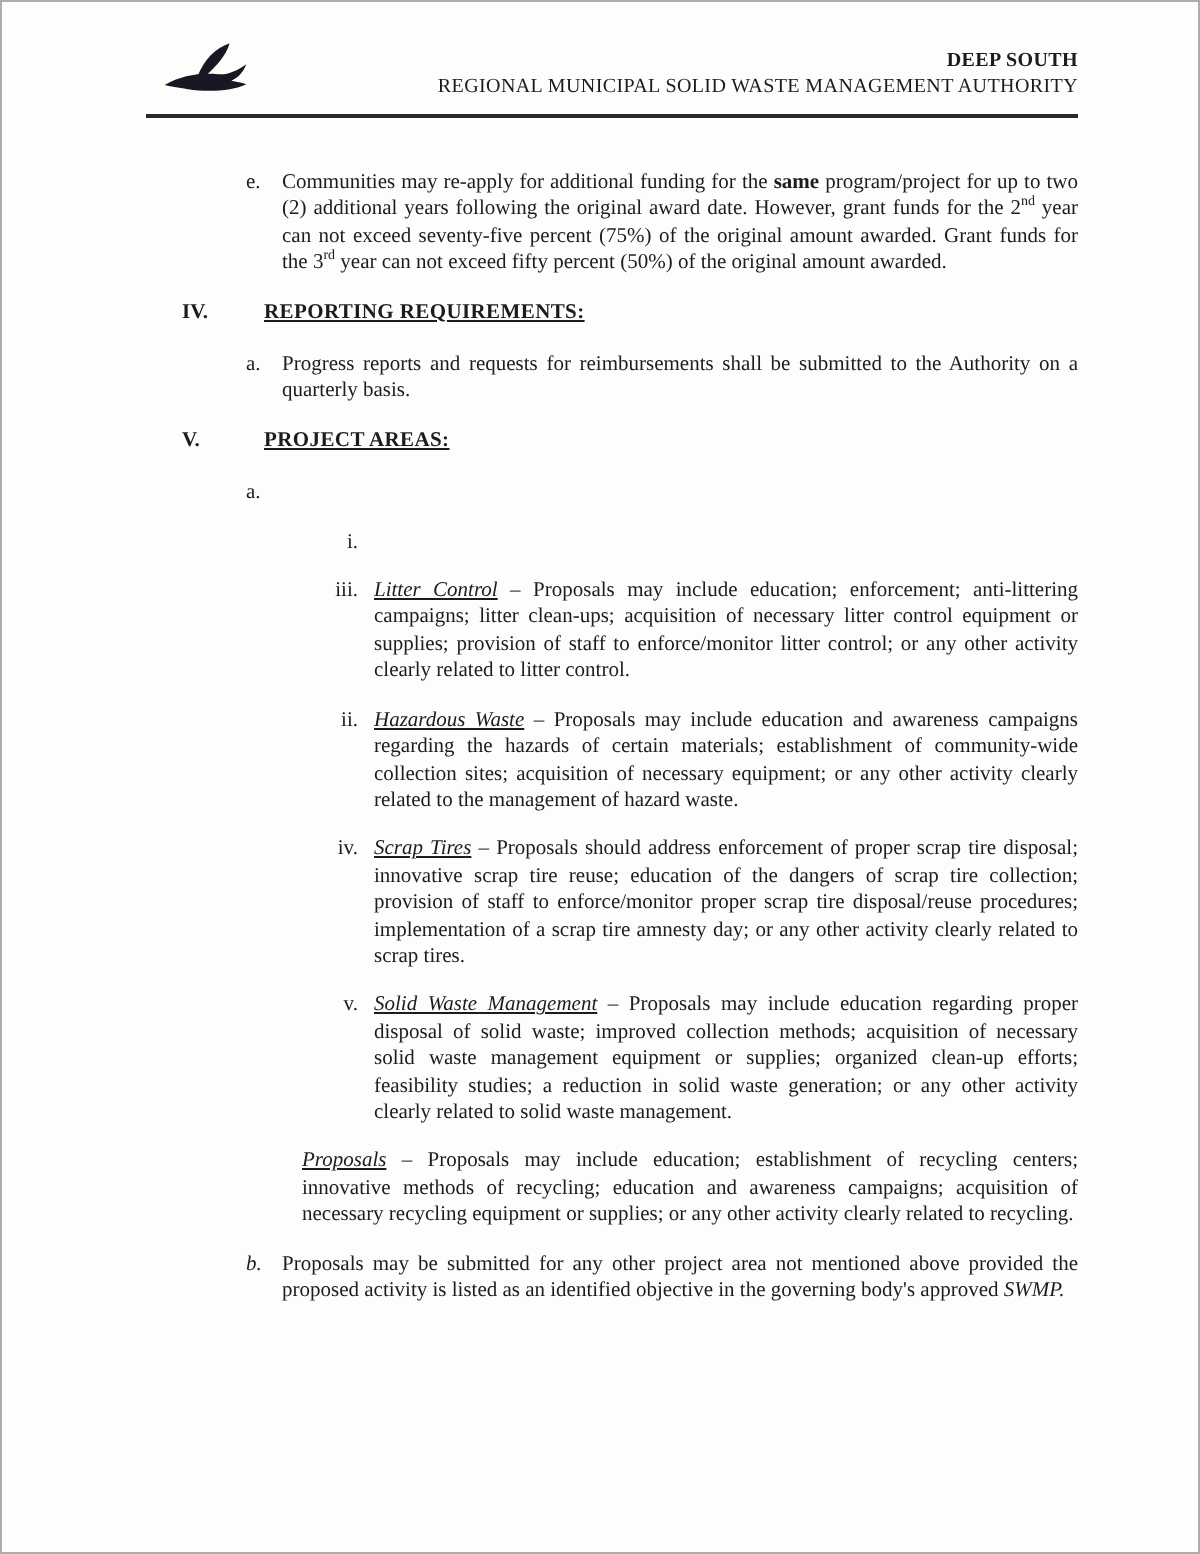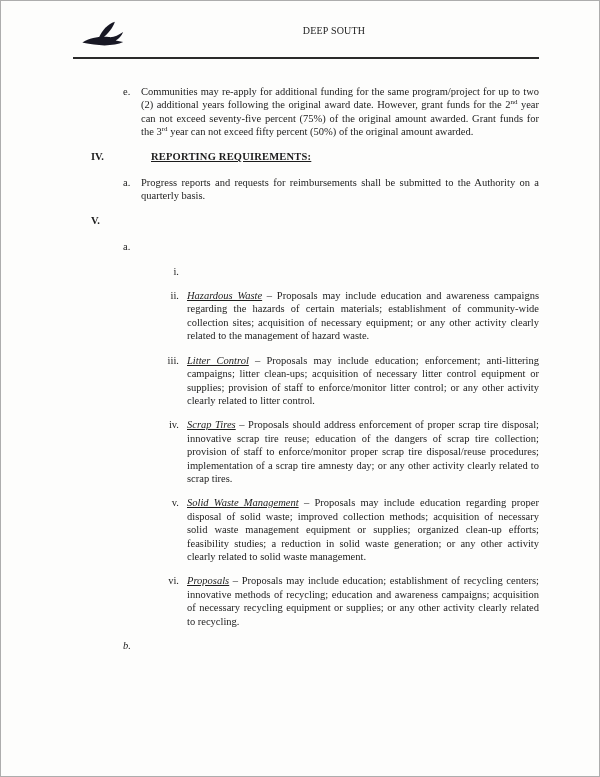--- a/index.html
+++ b/index.html
@@ -10,57 +10,58 @@
     background:#fdfdfc;
     border:1px solid #adadad;
     box-sizing:border-box;
     font-family:"Liberation Serif","DejaVu Serif",serif;
     color:#1c1c1c;
     overflow:hidden;
   }
   .header { position:absolute; top:18px; left:72px; right:60px; display:flex; align-items:flex-start; }
   .logo { width:50px; height:32px; margin-left:6px; flex:0 0 auto; }
   .header-text { flex:1; text-align:right; font-size:10px; line-height:12.5px; letter-spacing:.2px; padding-top:6px; }
-  .org1 { font-weight:normal;text-align:center; }
+  .org1 { font-weight:bold; }
   .header-rule { position:absolute; top:56px; left:72px; right:60px; border-top:2px solid #2a2a2a; }
 
   .content { position:absolute; top:84px; left:72px; right:60px; font-size:10.5px; line-height:13.4px; }
   .row { display:flex; margin-bottom:11px; }
   .m { flex:0 0 auto; }
   .t { flex:1; text-align:justify; }
 
   .lvl-a { padding-left:50px; }
   .lvl-a .m { width:18px; }
 
   .section { padding-left:18px; margin-top:6px; margin-bottom:13px; }
   .section .m { width:41px; font-weight:bold; }
-  .section .title { font-weight:bold; text-decoration:underline; letter-spacing:.2px;margin-left:19px; }
+  .section .title { font-weight:bold; text-decoration:underline; letter-spacing:.2px; }
 
   .lvl-r { padding-left:78px; }
   .lvl-r .m { width:36px; text-align:right; padding-right:8px; box-sizing:border-box; }
 
   .term { font-style:italic; text-decoration:underline; }
-  .b { font-weight:normal; }
+  .b { font-weight:bold; }
   .it { font-style:italic; }
   sup { font-size:7px; line-height:0; vertical-align:super; }
 
   .footer { position:absolute; bottom:14px; left:0; width:100%; text-align:right; font-size:10px;margin-left:45px; }
 </style>
 </head>
 <body>
 
 <div class="page">
 
   <div class="header">
     <svg class="logo" viewBox="0 0 60 36" xmlns="http://www.w3.org/2000/svg">
       <path fill="#181824" d="M24 21 C 28 12, 34 5, 43 2 C 41 9, 35 16, 29 21 Z"></path>
       <path fill="#181824" d="M4 27 C 14 21, 26 19.5, 36 20.5 C 42 21, 47 18.5, 53 14.5 C 51 19.5, 48 22.5, 44 24.5 C 47 25.2, 50 25.5, 53 26.5 C 45 30.5, 30 31.5, 18 29.5 C 12 28.5, 7 27.8, 4 27 Z"></path>
     </svg>
     <div class="header-text">
       <div class="org1">DEEP SOUTH</div>
+      <div class="org2">REGIONAL MUNICIPAL SOLID WASTE MANAGEMENT AUTHORITY</div>
     </div>
   </div>
   <div class="header-rule"></div>
 
   <div class="content">
 
     <div class="row lvl-a">
       <span class="m">e.</span>
       <span class="t"><span>Communities may re-apply for additional funding for the </span><span class="b">same</span><span> program/project for up to two (2) additional years following the original award date. However, grant funds for the 2</span><sup>nd</sup><span> year can not exceed seventy-five percent (75%) of the original amount awarded. Grant funds for the 3</span><sup>rd</sup><span> year can not exceed fifty percent (50%) of the original amount awarded.</span></span>
     </div>
@@ -70,56 +71,57 @@
       <span class="t"><span class="title">REPORTING REQUIREMENTS:</span></span>
     </div>
 
     <div class="row lvl-a">
       <span class="m">a.</span>
       <span class="t">Progress reports and requests for reimbursements shall be submitted to the Authority on a quarterly basis.</span>
     </div>
 
     <div class="row section">
       <span class="m">V.</span>
+      <span class="t"><span class="title">PROJECT AREAS:</span></span>
     </div>
 
     <div class="row lvl-a">
       <span class="m">a.</span>
     </div>
 
     <div class="row lvl-r">
       <span class="m">i.</span>
     </div>
 
     <div class="row lvl-r">
-      <span class="m">ii.</span>
-      <span class="t"><span class="term">Hazardous Waste</span><span> – Proposals may include education and awareness campaigns regarding the hazards of certain materials; establishment of community-wide collection sites; acquisition of necessary equipment; or any other activity clearly related to the management of hazard waste.</span></span>
+      <span class="m">iii.</span>
+      <span class="t"><span class="term">Litter Control</span><span> – Proposals may include education; enforcement; anti-littering campaigns; litter clean-ups; acquisition of necessary litter control equipment or supplies; provision of staff to enforce/monitor litter control; or any other activity clearly related to litter control.</span></span>
     </div>
 
     <div class="row lvl-r">
-      <span class="m">iii.</span>
-      <span class="t"><span class="term">Litter Control</span><span> – Proposals may include education; enforcement; anti-littering campaigns; litter clean-ups; acquisition of necessary litter control equipment or supplies; provision of staff to enforce/monitor litter control; or any other activity clearly related to litter control.</span></span>
+      <span class="m">ii.</span>
+      <span class="t"><span class="term">Hazardous Waste</span><span> – Proposals may include education and awareness campaigns regarding the hazards of certain materials; establishment of community-wide collection sites; acquisition of necessary equipment; or any other activity clearly related to the management of hazard waste.</span></span>
     </div>
 
     <div class="row lvl-r">
       <span class="m">iv.</span>
       <span class="t"><span class="term">Scrap Tires</span><span> – Proposals should address enforcement of proper scrap tire disposal; innovative scrap tire reuse; education of the dangers of scrap tire collection; provision of staff to enforce/monitor proper scrap tire disposal/reuse procedures; implementation of a scrap tire amnesty day; or any other activity clearly related to scrap tires.</span></span>
     </div>
 
     <div class="row lvl-r">
       <span class="m">v.</span>
       <span class="t"><span class="term">Solid Waste Management</span><span> – Proposals may include education regarding proper disposal of solid waste; improved collection methods; acquisition of necessary solid waste management equipment or supplies; organized clean-up efforts; feasibility studies; a reduction in solid waste generation; or any other activity clearly related to solid waste management.</span></span>
     </div>
 
     <div class="row lvl-r">
-      <span class="m">vi.</span>
       <span class="t"><span class="term">Proposals</span><span> – Proposals may include education; establishment of recycling centers; innovative methods of recycling; education and awareness campaigns; acquisition of necessary recycling equipment or supplies; or any other activity clearly related to recycling.</span></span>
     </div>
 
     <div class="row lvl-a">
       <span class="m it">b.</span>
+      <span class="t"><span>Proposals may be submitted for any other project area not mentioned above provided the proposed activity is listed as an identified objective in the governing body's approved </span><span class="it">SWMP</span><span class="it">.</span></span>
     </div>
 
   </div>
 
   <div class="footer">Page 2 of 6</div>
 
 </div>
 
 </body></html>

